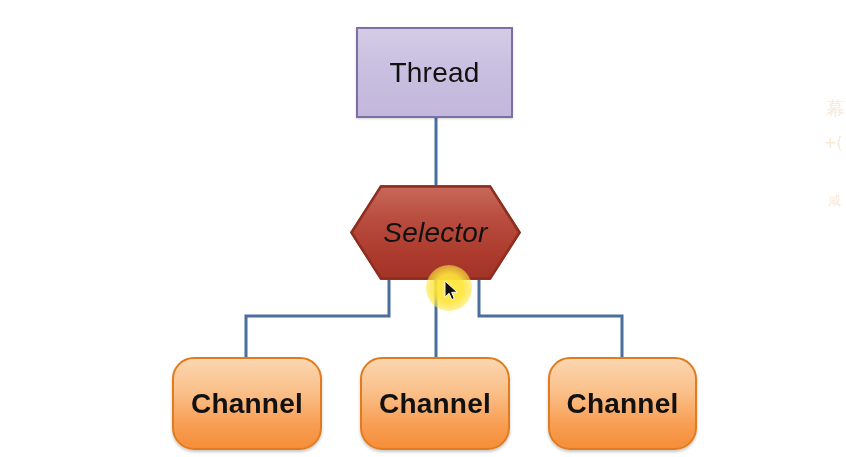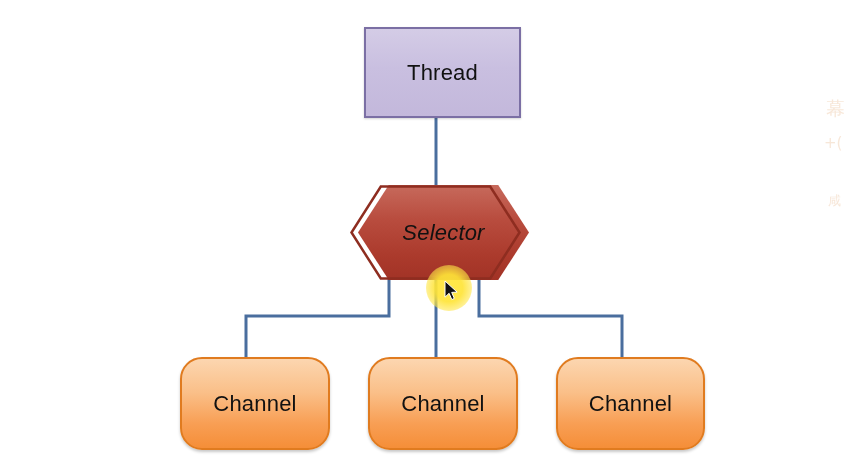--- a/index.html
+++ b/index.html
@@ -17,25 +17,24 @@
     background: #ffffff;
     overflow: hidden;
   }
   .node {
     position: absolute;
     display: flex;
     align-items: center;
     justify-content: center;
     box-sizing: border-box;
     color: #111111;
-    font-size: 22px;
+    font-size: 28px;
     letter-spacing: 0.2px;
     white-space: nowrap;
     user-select: none;
-    margin-left: 8px;
   }
 
   
   #thread-node {
     left: 356px;
     top: 27px;
     width: 157px;
     height: 91px;
     border: 2px solid #7b6fa4;
     background: linear-gradient(180deg, #d4cce6 0%, #c9bfe0 45%, #c3b8db 100%);
@@ -65,20 +64,21 @@
 
   
   .channel-node {
     top: 357px;
     height: 93px;
     border: 2px solid #e07b1f;
     border-radius: 22px;
     background: linear-gradient(180deg, #fbd3ab 0%, #fabd85 40%, #f9a košmar 0%, #f79b4e 72%, #f58e38 100%);
     background: linear-gradient(180deg, #fcd6b0 0%, #fabf88 38%, #f89f55 72%, #f58e38 100%);
     box-shadow: 0 2px 3px rgba(0,0,0,0.22);
+    font-weight: bold;
   }
   #channel-node-0 { left: 172px; width: 150px; }
   #channel-node-1 { left: 360px; width: 150px; }
   #channel-node-2 { left: 548px; width: 149px; }
 
   
   #connectors {
     position: absolute;
     left: 0;
     top: 0;

